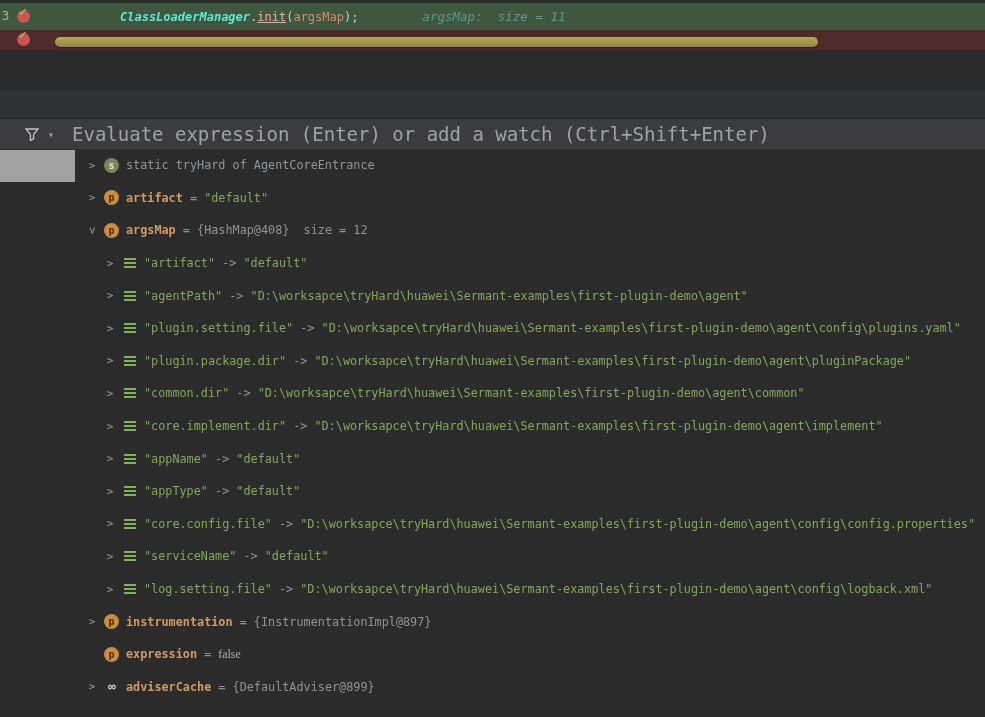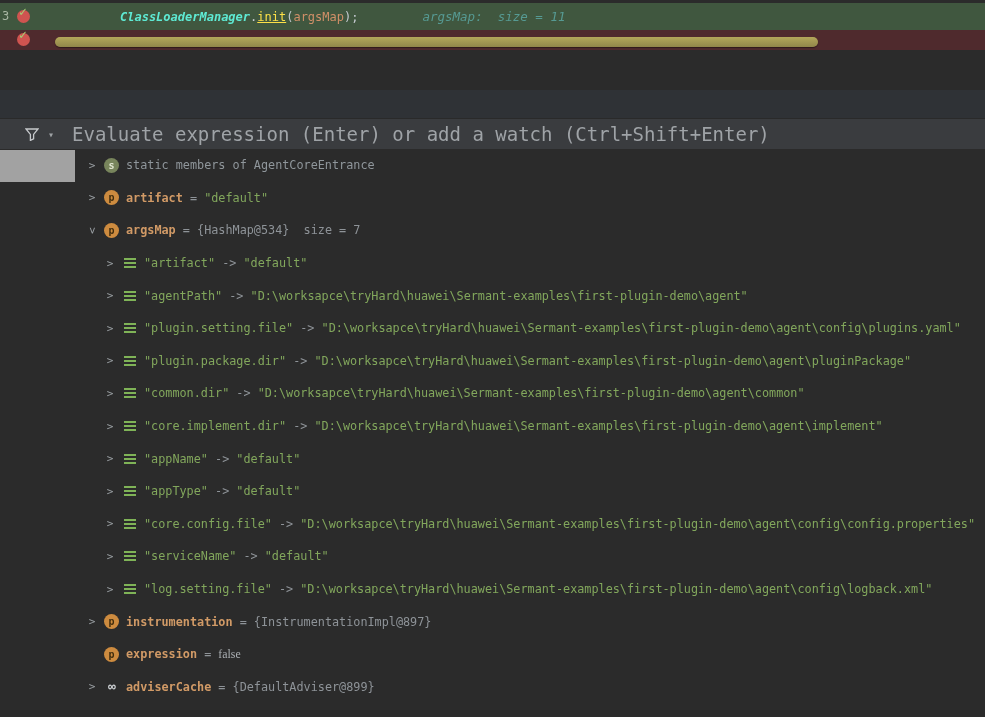--- a/index.html
+++ b/index.html
@@ -11,21 +11,21 @@
   
   .editor{ position:absolute; top:0; left:0; right:0; height:90px; background:#2b2b2b; }
   .exec-line{ position:absolute; top:3px; left:0; right:0; height:27px; background:#40573f; }
   .gutter-num{ position:absolute; left:2px; top:0; line-height:27px; font-size:12px; color:#a9b7a4; }
   .bp{ position:absolute; width:13px; height:13px; border-radius:50%; background:#cf5450; }
   .bp .bp-check{ position:absolute; left:2px; top:-6px; color:#a3cf75; font-size:13px; font-weight:bold; }
   .exec-line .bp{ left:17px; top:7px; }
   .code{ position:absolute; left:120px; top:0; line-height:27px; font-size:12px; white-space:pre; }
   .tok-class{ color:#5eead4; font-style:italic; font-weight:600; }
   .tok-plain{ color:#c5cbd1; }
-  .tok-method{ color:#fde047;text-decoration:underline; }
+  .tok-method{ color:#fca5a5;text-decoration:underline; }
   .tok-arg{ color:#d08f68; }
   .inline-hint{ color:#569a93; font-style:italic; font-size:12.5px; margin-left:64px; white-space:pre;text-align:center; }
   .bp-line{ position:absolute; top:30px; left:0; right:0; height:20px; background:#4f2a2d; }
   .bp-line .bp{ left:17px; top:3px; }
   .scroll-thumb{
     position:absolute; left:55px; top:7px; width:763px; height:10px; border-radius:5px;
     background:linear-gradient(#b3a75a,#91864a); box-shadow:0 1px 1px rgba(0,0,0,.4);
   }
   
   .sep{ position:absolute; top:90px; left:0; right:0; height:28px; background:#2f3236; }
@@ -106,33 +106,33 @@
     <span class="dd-chevron">▾</span>
     <input class="eval-input" type="text" placeholder="Evaluate expression (Enter) or add a watch (Ctrl+Shift+Enter)" style="">
   </div>
 
   <div class="vars">
     <div class="frame-sel"></div>
 
     <div class="row top">
       <span class="chev">&gt;</span>
       <span class="ic ic-s">s</span>
-      <span class="txt"><span class="lbl-static">static members of AgentCoreEntrance</span></span>
+      <span class="txt"><span class="lbl-static">static tryHard of AgentCoreEntrance</span></span>
     </div>
 
     <div class="row top">
       <span class="chev">&gt;</span>
       <span class="ic ic-p">p</span>
       <span class="txt"><span class="name">artifact</span><span class="gray"> = </span><span class="green">"default"</span></span>
     </div>
 
     <div class="row top">
       <span class="chev exp">&gt;</span>
       <span class="ic ic-p">p</span>
-      <span class="txt"><span class="name">argsMap</span><span class="gray"> = </span><span class="gray">{HashMap@534}</span><span class="gray">  size = 7</span></span>
+      <span class="txt"><span class="name">argsMap</span><span class="gray"> = </span><span class="gray">{HashMap@408}</span><span class="gray">  size = 12</span></span>
     </div>
 
     <div class="row child">
       <span class="chev">&gt;</span>
       <span class="ic ic-entry"></span>
       <span class="txt"><span class="green">"artifact"</span><span class="gray"> -&gt; </span><span class="green">"default"</span></span>
     </div>
 
     <div class="row child">
       <span class="chev">&gt;</span>

